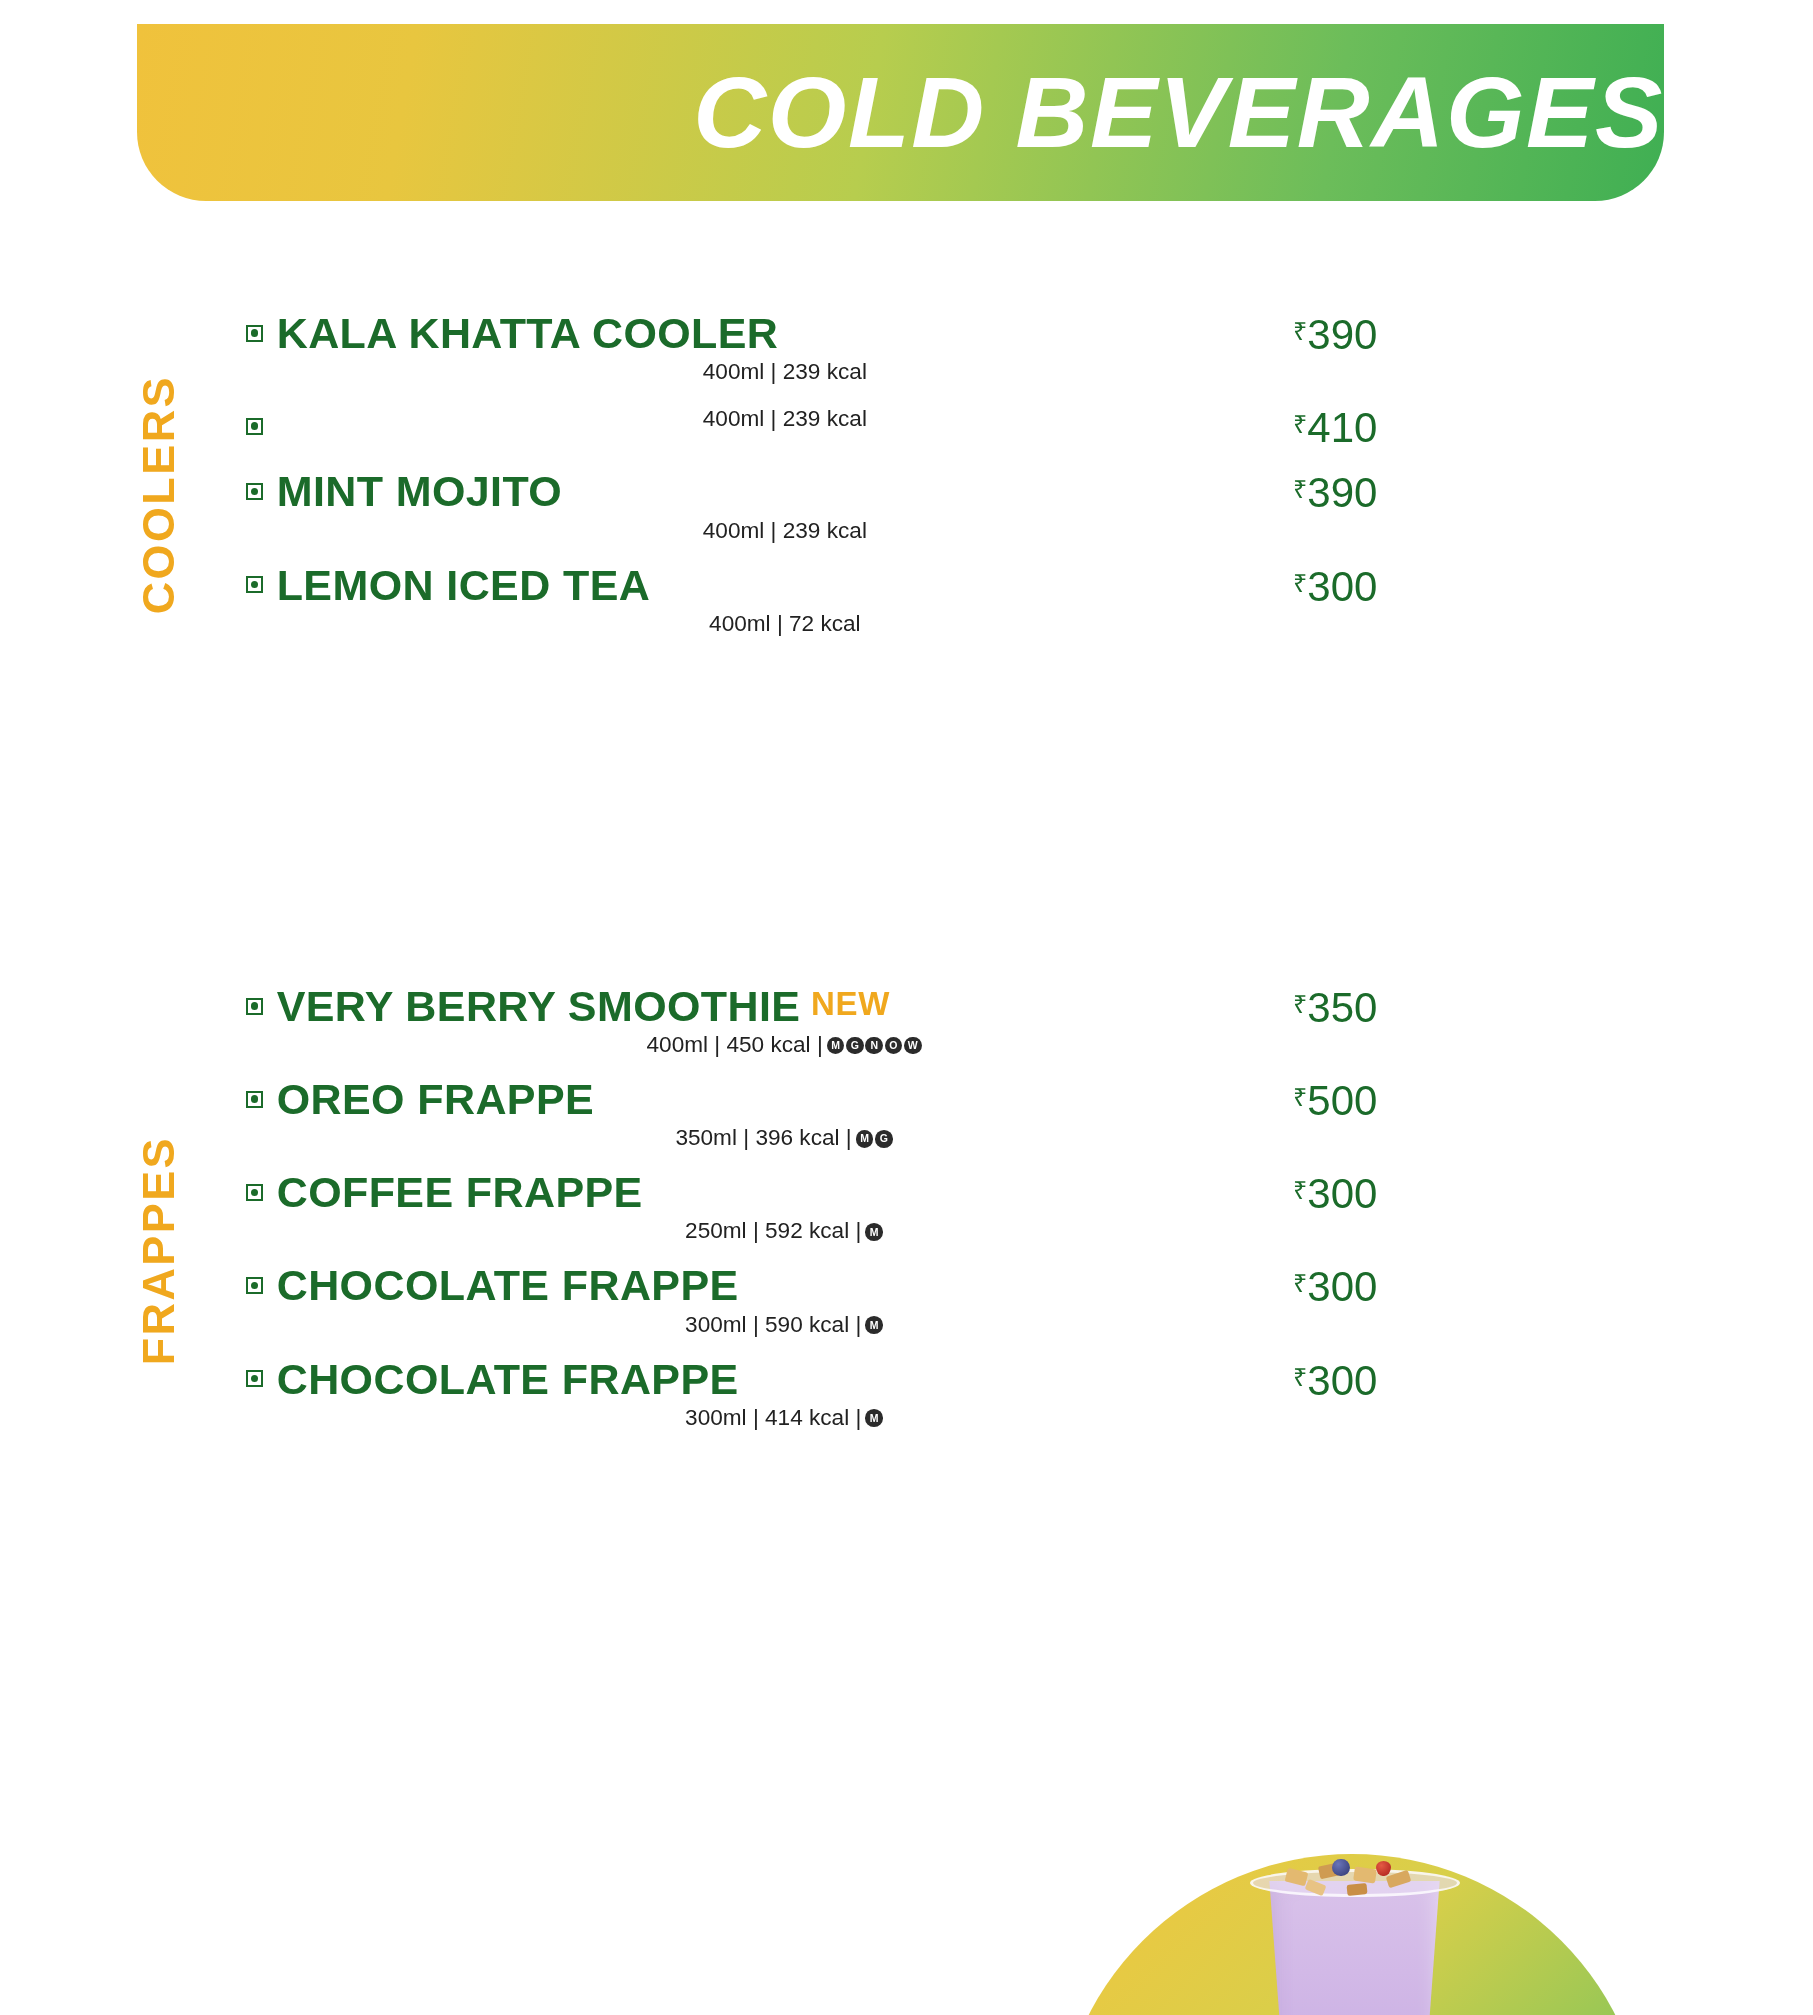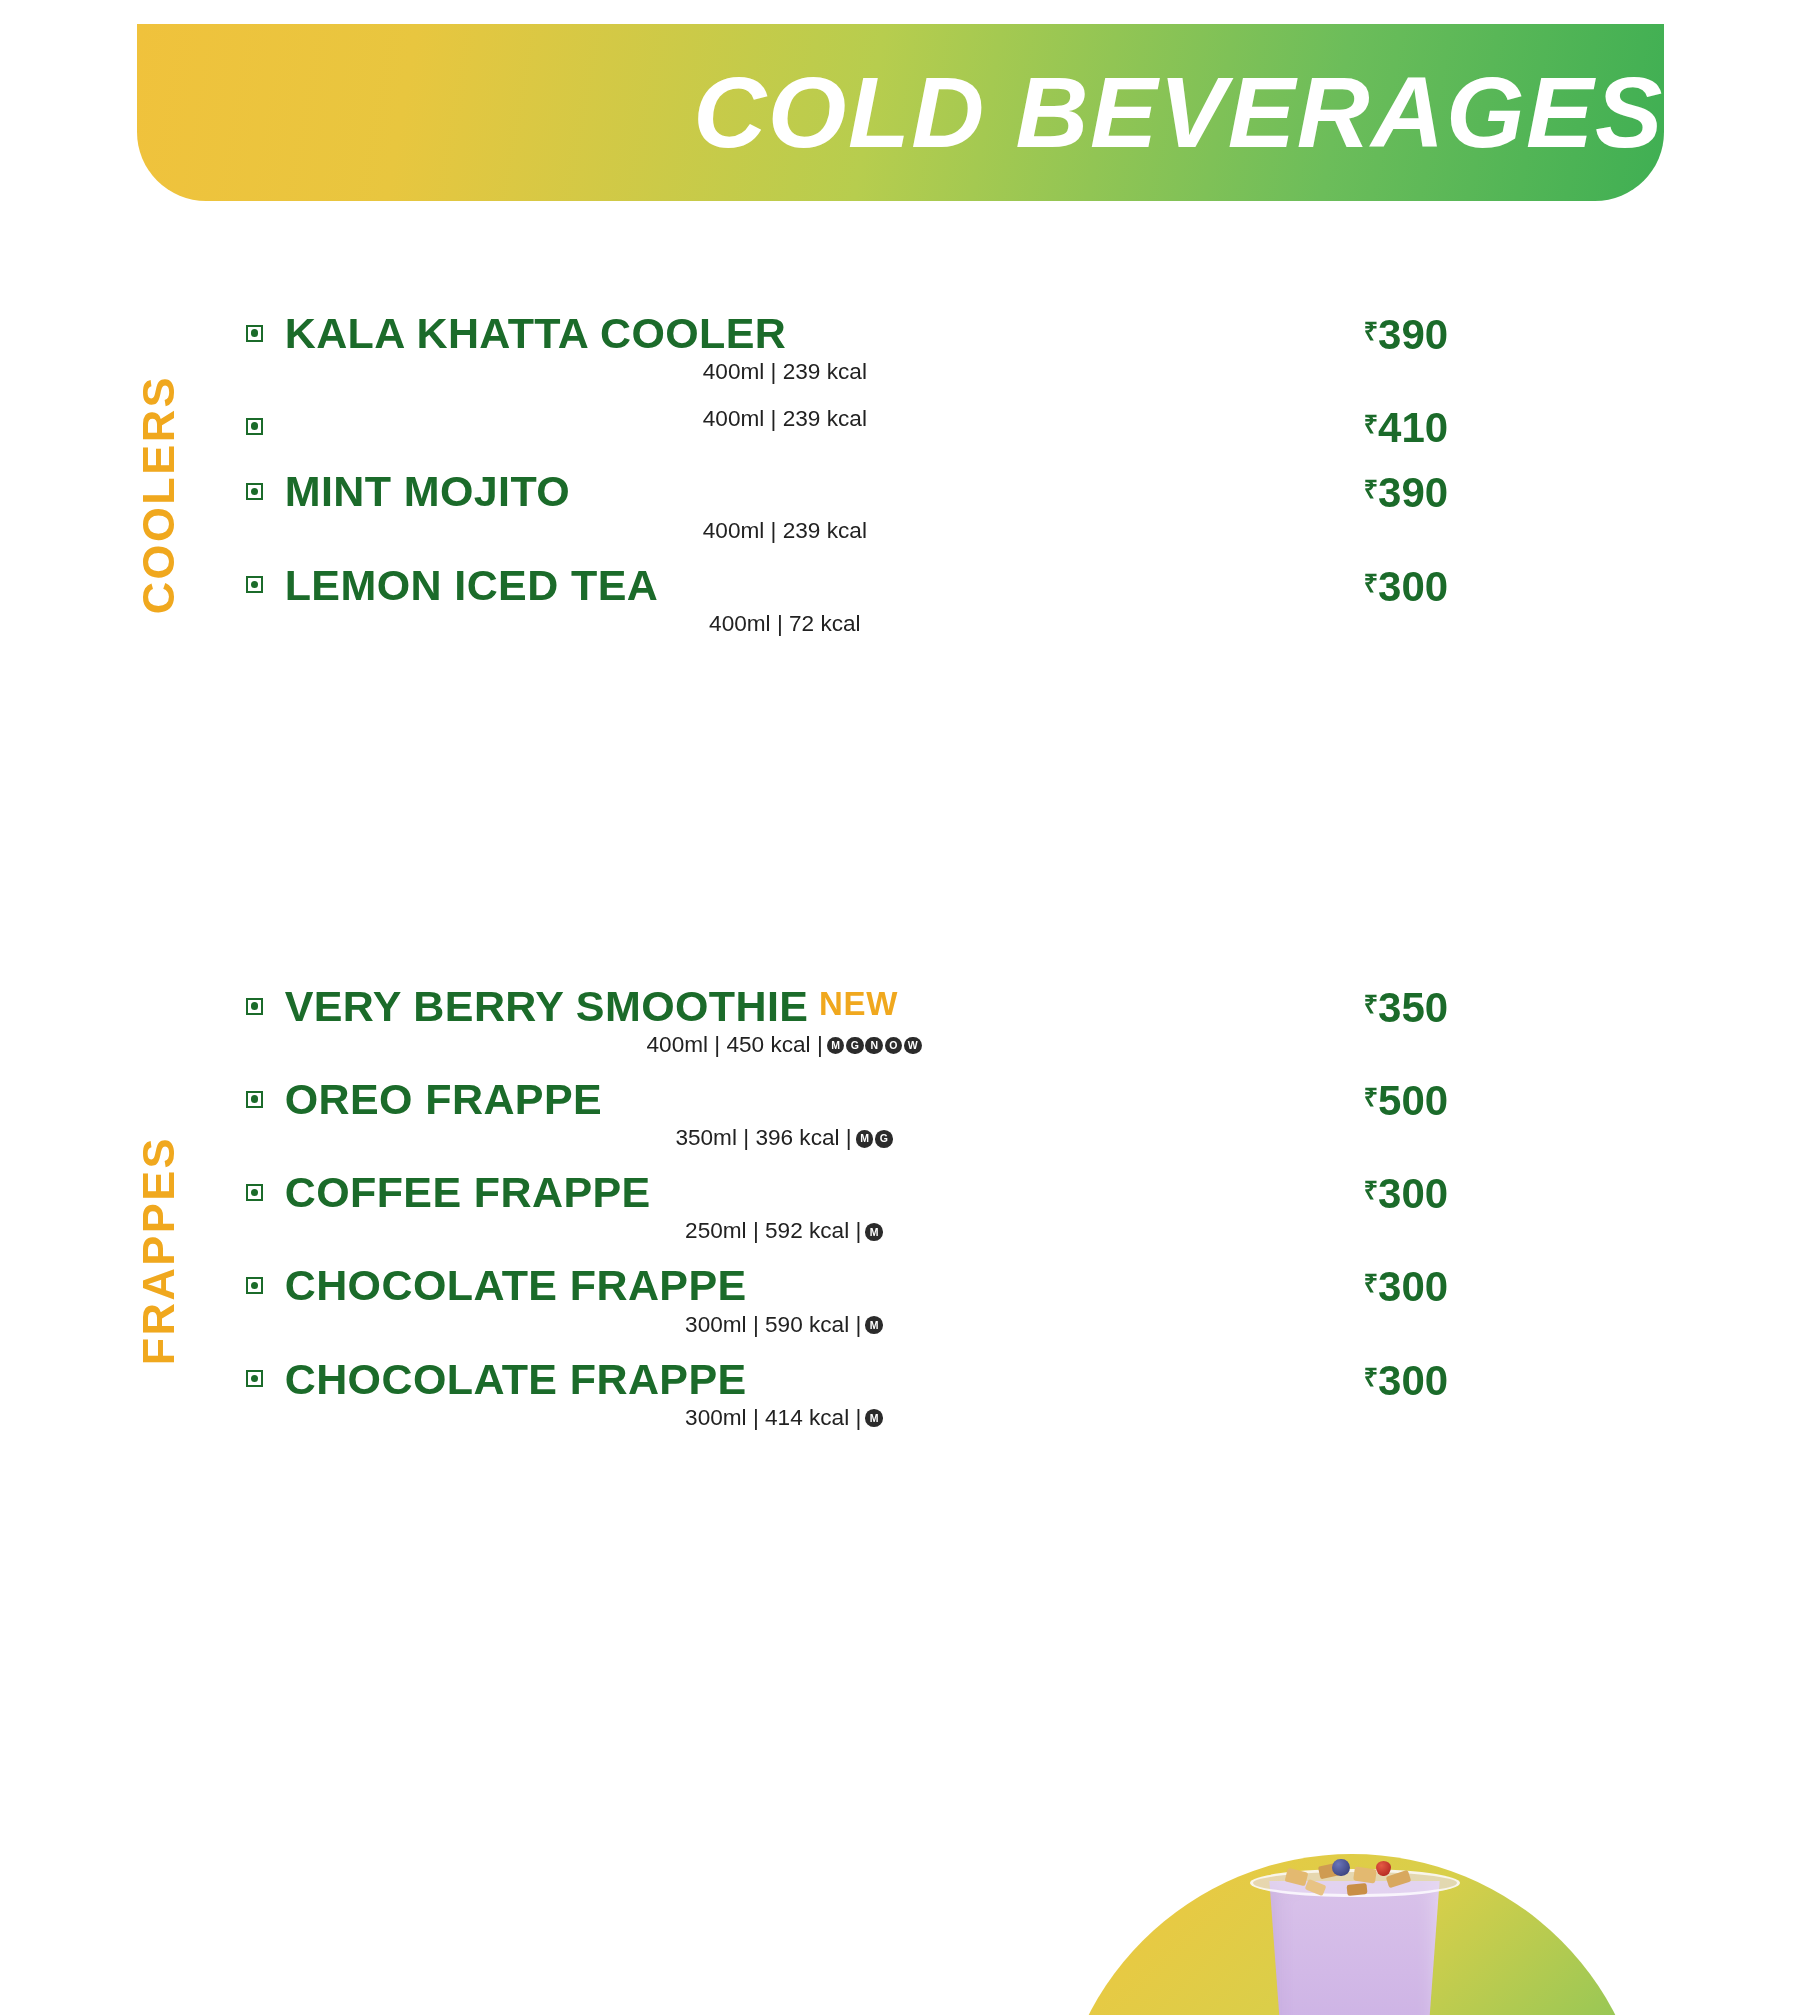--- a/index.html
+++ b/index.html
@@ -84,21 +84,20 @@
     border-radius: 50%;
     display: block;
   }
   .item-main { flex: 1 1 auto; }
   .item-name {
     font-size: 43px;
     font-weight: bold;
     color: #1b6b2a;
     line-height: 1.08;
     letter-spacing: 0.4px;
-    margin-left: 8px;
   }
   .item-name .new-badge {
     color: #f0a81e;
     font-size: 33px;
     font-weight: bold;
     letter-spacing: 0.8px;
     margin-left: 10.5px;
     vertical-align: 5.6px;
   }
   .item-meta {
@@ -106,23 +105,23 @@
     color: #222222;
     margin-top: 4.8px;
     display: flex;
     align-items: center;
     line-height: 1;
     justify-content: center;
   }
   .item-price {
     flex: 0 0 auto;
     width: 226px;
-    text-align: center;
+    text-align: left;
     font-size: 42px;
-    font-weight: bold;
+    font-weight: normal;
     color: #1b6b2a;
     line-height: 1;
     padding-top: 4px;
   }
   .item-price .rupee { font-size: 25px; vertical-align: 8.9px; }
 
   
   .allerg-wrap { display: inline-flex; align-items: center; margin-left: 4px; }
   .chip {
     display: inline-flex;

